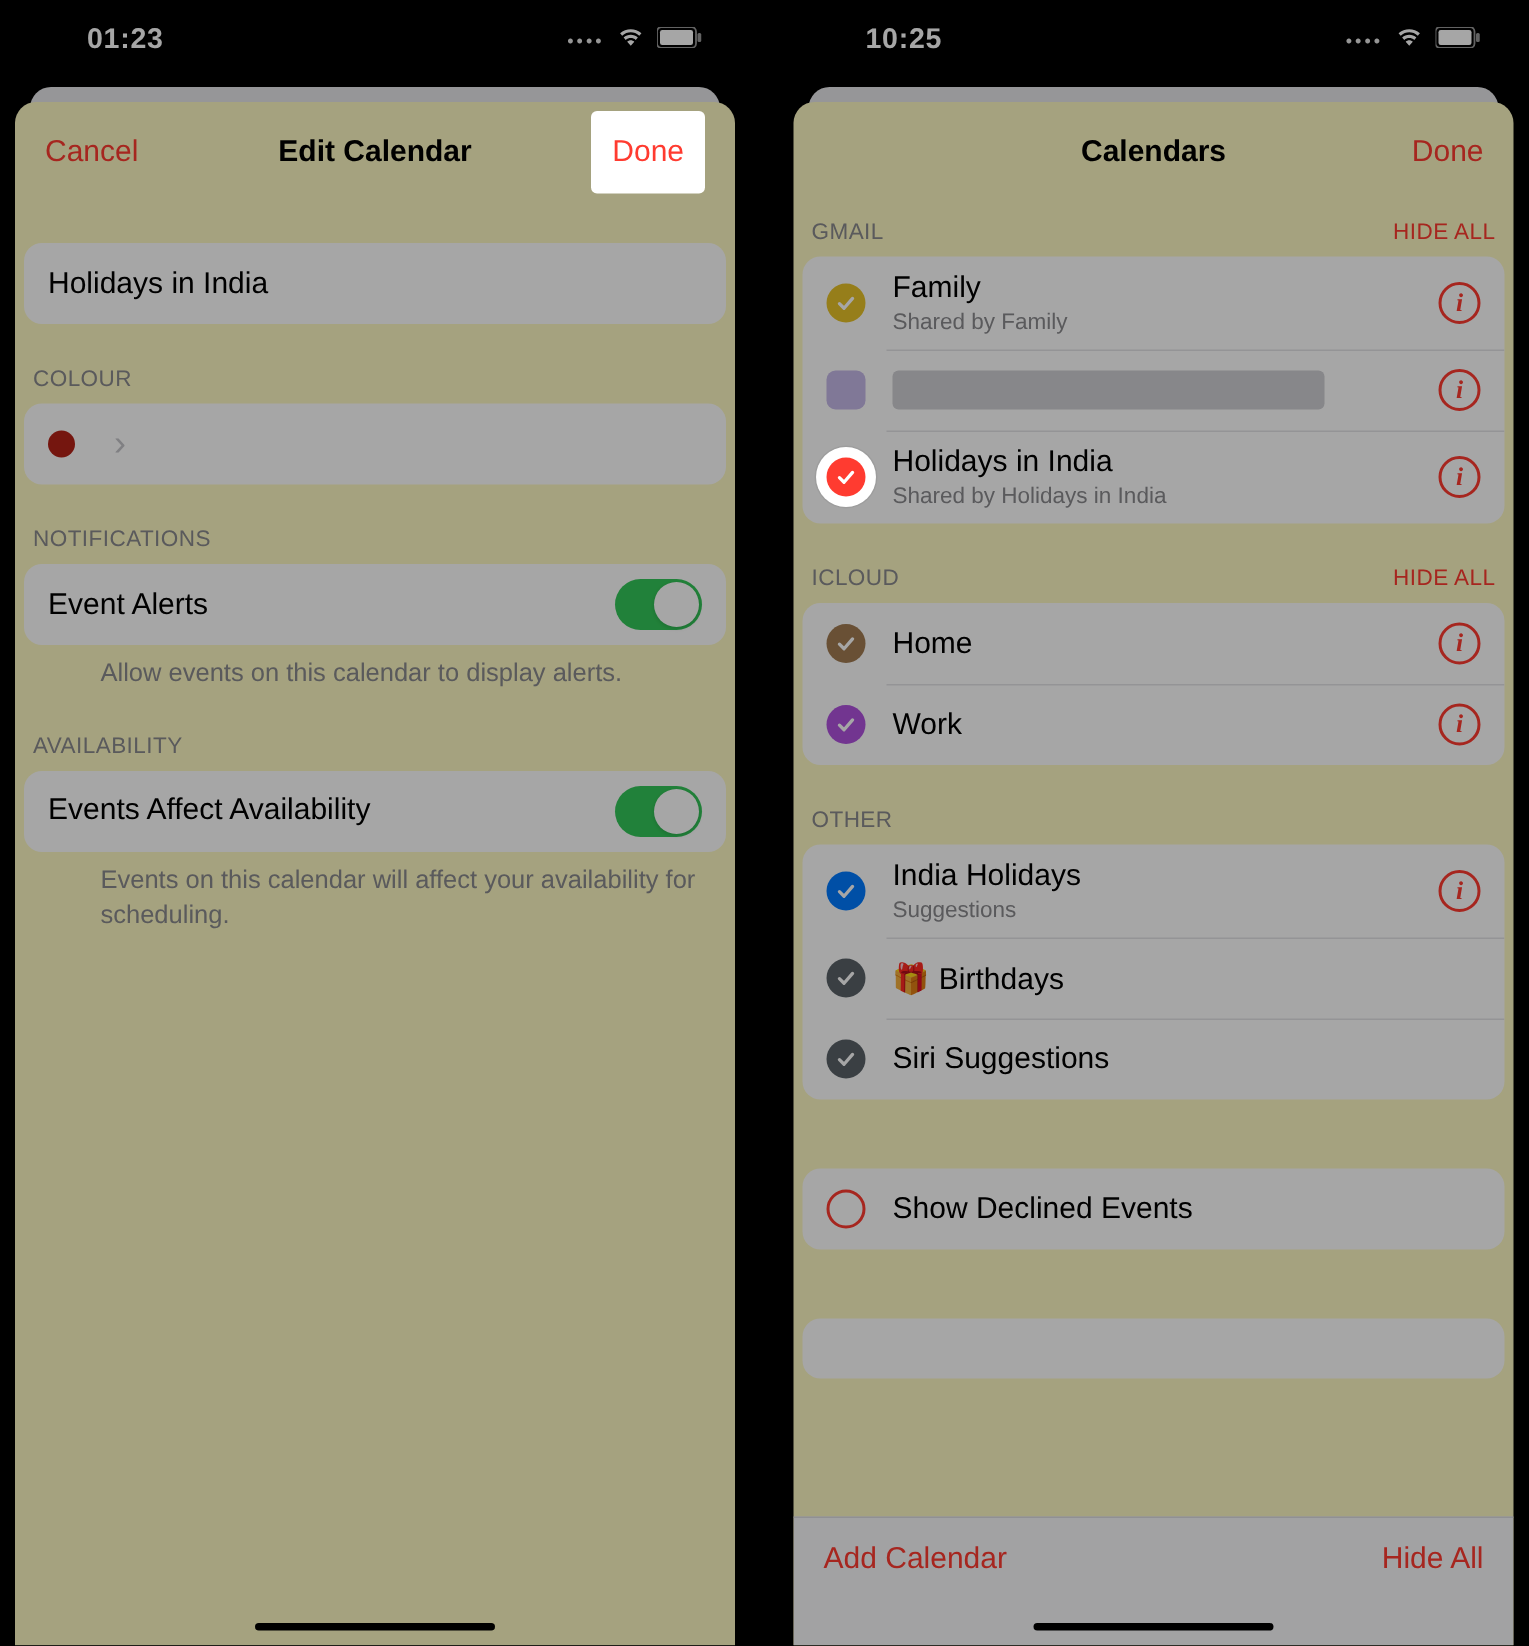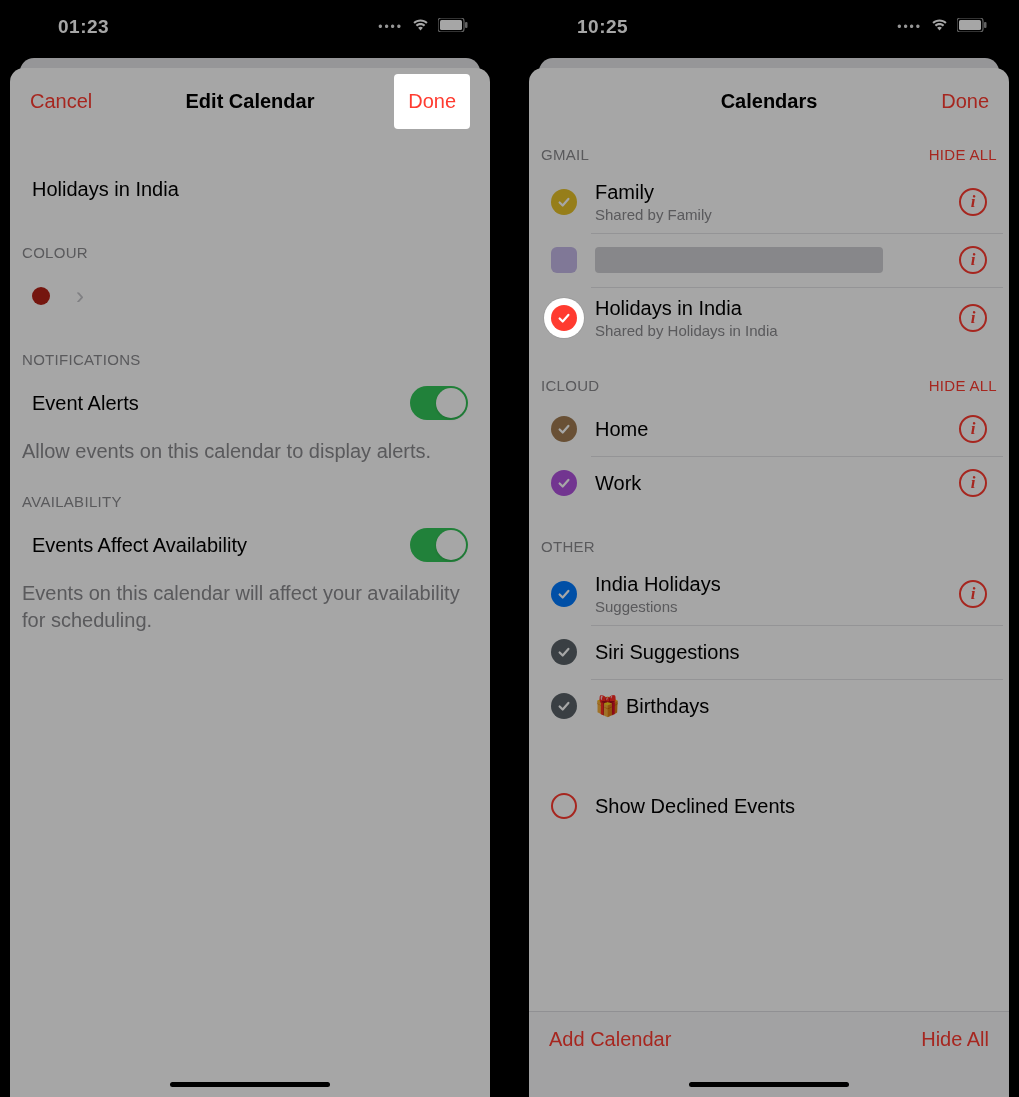--- a/index.html
+++ b/index.html
@@ -5,32 +5,32 @@
   * { box-sizing: border-box; margin: 0; padding: 0; font-family: -apple-system, BlinkMacSystemFont, "Segoe UI", Helvetica, Arial, sans-serif; }
   body { background: #000; width: 1019px; height: 1097px; display: flex; gap: 19px; padding: 0; }
   .phone { flex: 1; background: #000; position: relative; border-radius: 0; overflow: hidden; }
   .status-bar { height: 54px; display: flex; align-items: center; justify-content: space-between; padding: 0 32px 0 58px; color: #fff; }
   .status-time { font-size: 19px; font-weight: 600; letter-spacing: 0.5px; }
   .status-icons { display: flex; align-items: center; gap: 8px; font-size: 16px; color: #fff; }
   .status-dots { letter-spacing: 2px; opacity: 0.9; font-size: 12px; }
   .wifi-icon svg { width: 19px; height: 14px; }
   .battery-icon svg { width: 30px; height: 14px; }
 
-  .sheet { position: absolute; left: 10px; right: 10px; top: 68px; bottom: 0; background: #ffffff; border-radius: 14px 14px 0 0; overflow: hidden; }
+  .sheet { position: absolute; left: 10px; right: 10px; top: 68px; bottom: 0; background: #fef9c3; border-radius: 14px 14px 0 0; overflow: hidden; }
   .sheet-back { position: absolute; left: 20px; right: 20px; top: 58px; height: 20px; background: #e6e6ea; border-radius: 14px 14px 0 0; }
   .nav { height: 66px; display: flex; align-items: center; justify-content: space-between; padding: 0 20px; }
   .nav-left, .nav-right { color: #ff3b30; font-size: 20px; min-width: 80px; }
   .nav-right { text-align: right; }
   .nav-title { font-size: 20px; font-weight: 600; color: #000; flex: 1; text-align: center; }
   .highlight-done { background: #fff; padding: 16px 14px; border-radius: 4px; display: inline-block; }
 
   .content { padding: 0 6px; overflow: hidden; position: absolute; top: 66px; left: 0; right: 0; bottom: 0; }
   .section-header { color: #8a8a8e; font-size: 15px; padding: 28px 6px 8px; text-transform: uppercase; letter-spacing: 0.3px; display: flex; justify-content: space-between; align-items: baseline; }
   .section-action { color: #ff3b30; font-size: 15px; text-transform: none; }
-  .section-footer { color: #8a8a8e; font-size: 20px; padding: 8px 6px 0; line-height: 1.35; }
+  .section-footer { color: #8a8a8e; font-size: 17px; padding: 8px 6px 0; line-height: 1.35; margin-left: 45px; }
 
   .card { background: #fff; border-radius: 12px; overflow: hidden; }
   .row { display: flex; align-items: center; min-height: 54px; padding: 10px 16px; position: relative; }
   .row + .row::before { content: ""; position: absolute; left: 56px; right: 0; top: 0; height: 1px; background: #e3e3e7; }
   .row.no-divider::before { display: none; }
   .row-text { font-size: 20px; color: #000; flex: 1; }
   .row-sub { font-size: 15px; color: #8a8a8e; margin-top: 2px; }
   .row-main { flex: 1; display: flex; flex-direction: column; justify-content: flex-start; }
 
   .check { width: 26px; height: 26px; border-radius: 50%; display: flex; align-items: center; justify-content: center; margin-right: 18px; flex-shrink: 0; }
@@ -241,29 +241,29 @@
             <span class="row-sub">Suggestions</span>
           </div>
           <span class="info-btn">i</span>
         </div>
         <div class="row">
           <span class="check gray">
               <svg viewBox="0 0 16 16" fill="none" stroke="#fff" stroke-width="2.5" stroke-linecap="round" stroke-linejoin="round">
                 <polyline points="3,8.5 6.5,12 13,4.5"></polyline>
               </svg>
             </span>
+          <span class="row-text"><span class="gift-icon">🎁</span><span>Birthdays</span></span>
+        </div>
+        <div class="row">
+          <span class="check gray">
+              <svg viewBox="0 0 16 16" fill="none" stroke="#fff" stroke-width="2.5" stroke-linecap="round" stroke-linejoin="round">
+                <polyline points="3,8.5 6.5,12 13,4.5"></polyline>
+              </svg>
+            </span>
           <span class="row-text">Siri Suggestions</span>
-        </div>
-        <div class="row">
-          <span class="check gray">
-              <svg viewBox="0 0 16 16" fill="none" stroke="#fff" stroke-width="2.5" stroke-linecap="round" stroke-linejoin="round">
-                <polyline points="3,8.5 6.5,12 13,4.5"></polyline>
-              </svg>
-            </span>
-          <span class="row-text"><span class="gift-icon">🎁</span><span>Birthdays</span></span>
         </div>
       </div>
 
       <div class="card" style="margin-top:46px;">
         <div class="row no-divider">
           <span class="check empty"></span>
           <span class="row-text">Show Declined Events</span>
         </div>
       </div>
 

